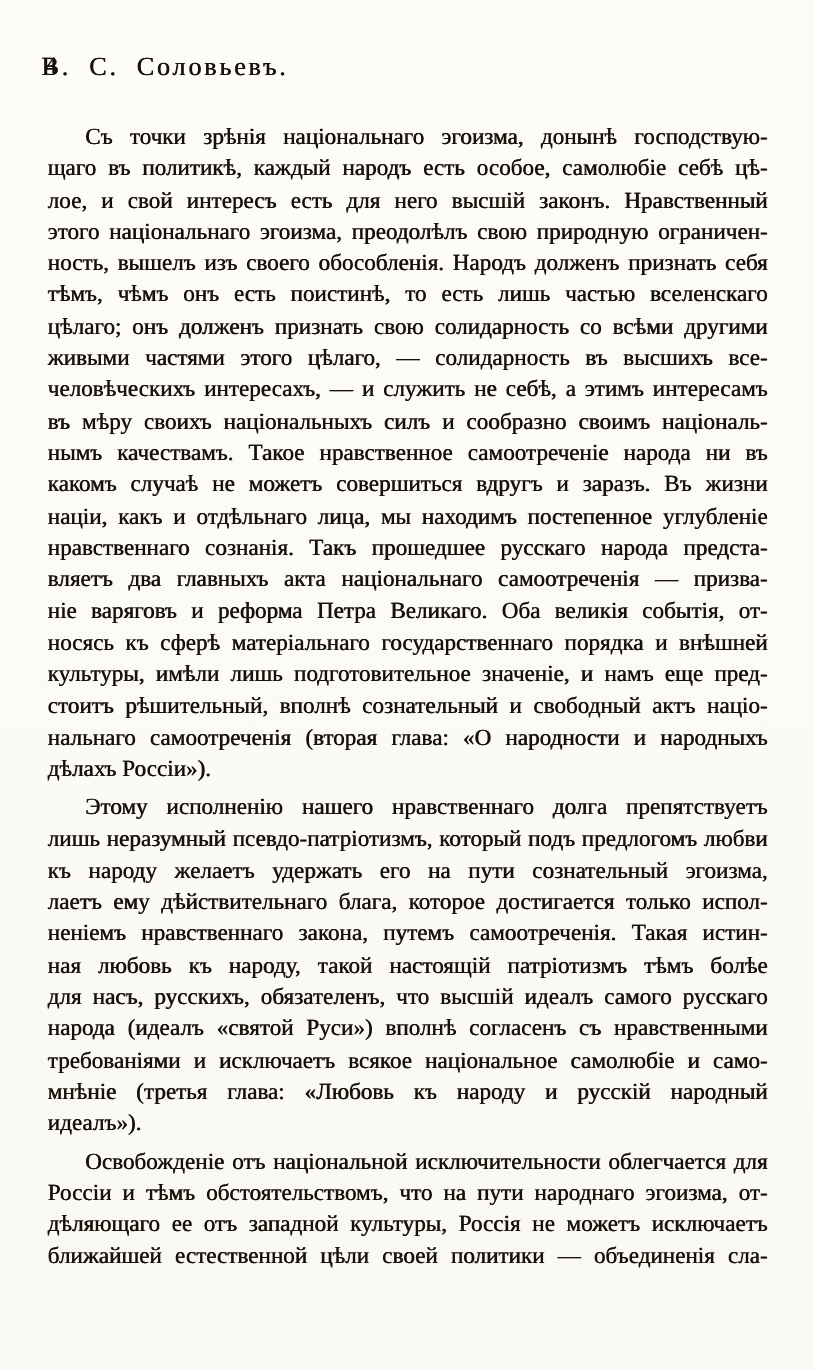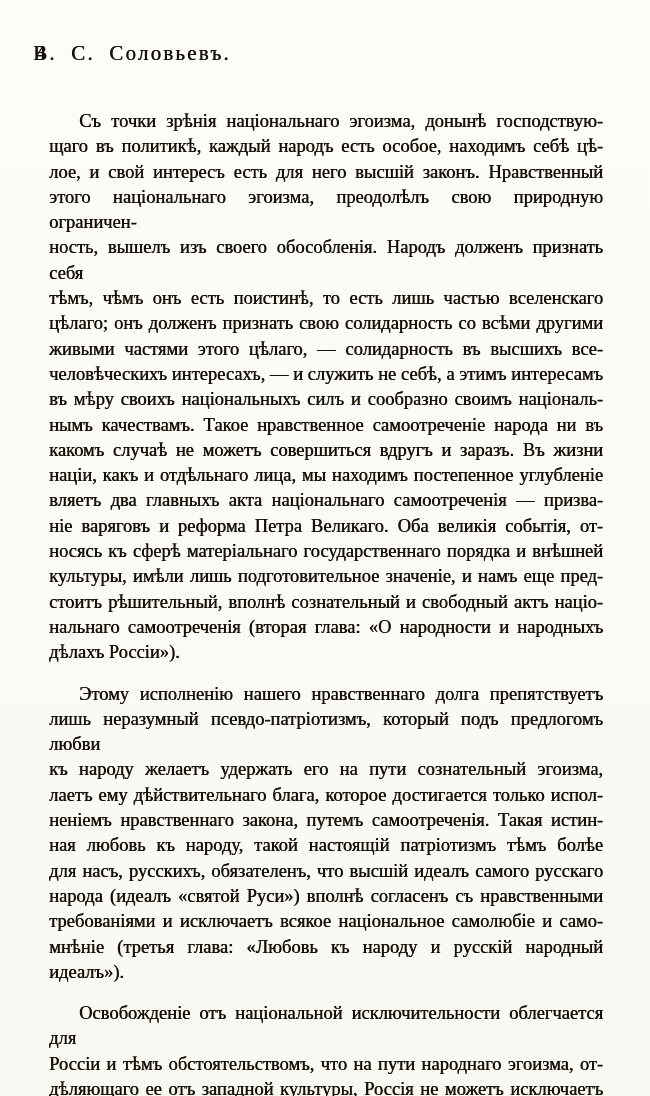--- a/index.html
+++ b/index.html
@@ -39,21 +39,21 @@
     letter-spacing: 2.2px;
     word-spacing: 7px;
     text-shadow: 0.4px 0 0 currentColor;
   }
   .text-block {
     position: absolute;
     top: 93px;
     left: 33px;
     width: 586px;
   }
-  .paragraph { margin: 16px; padding: 0; }
+  .paragraph { margin: 5px; padding: 0; }
   .line {
     font-size: 18.5px;
     line-height: 25.3px;
     text-align: justify;
     text-align-last: justify;
     text-shadow: 0.45px 0 0 currentColor;
     white-space: normal;
   }
   .line.indent { text-indent: 30px; }
   .line.unjustified {
@@ -65,32 +65,33 @@
 <body>
 
 <div class="page">
   <header class="header">
     <span class="page-number">4</span>
     <span class="running-title">В. С. Соловьевъ.</span>
   </header>
   <main class="text-block">
       <div class="paragraph">
         <div class="line indent">Съ точки зрѣнія національнаго эгоизма, донынѣ господствую-</div>
-        <div class="line">щаго въ политикѣ, каждый народъ есть особое, находимъ себѣ цѣ-</div>
+        <div class="line">щаго въ политикѣ, каждый народъ есть особое, самолюбіе себѣ цѣ-</div>
         <div class="line">лое, и свой интересъ есть для него высшій законъ. Нравственный</div>
         <div class="line">этого національнаго эгоизма, преодолѣлъ свою природную ограничен-</div>
         <div class="line">ность, вышелъ изъ своего обособленія. Народъ долженъ признать себя</div>
         <div class="line">тѣмъ, чѣмъ онъ есть поистинѣ, то есть лишь частью вселенскаго</div>
         <div class="line">цѣлаго; онъ долженъ признать свою солидарность со всѣми другими</div>
         <div class="line">живыми частями этого цѣлаго, — солидарность въ высшихъ все-</div>
         <div class="line">человѣческихъ интересахъ, — и служить не себѣ, а этимъ интересамъ</div>
         <div class="line">въ мѣру своихъ національныхъ силъ и сообразно своимъ національ-</div>
         <div class="line">нымъ качествамъ. Такое нравственное самоотреченіе народа ни въ</div>
         <div class="line">какомъ случаѣ не можетъ совершиться вдругъ и заразъ. Въ жизни</div>
         <div class="line">націи, какъ и отдѣльнаго лица, мы находимъ постепенное углубленіе</div>
+        <div class="line">нравственнаго сознанія. Такъ прошедшее русскаго народа предста-</div>
         <div class="line">вляетъ два главныхъ акта національнаго самоотреченія — призва-</div>
         <div class="line">ніе варяговъ и реформа Петра Великаго. Оба великія событія, от-</div>
         <div class="line">носясь къ сферѣ матеріальнаго государственнаго порядка и внѣшней</div>
         <div class="line">культуры, имѣли лишь подготовительное значеніе, и намъ еще пред-</div>
         <div class="line">стоитъ рѣшительный, вполнѣ сознательный и свободный актъ націо-</div>
         <div class="line">нальнаго самоотреченія (вторая глава: «О народности и народныхъ</div>
         <div class="line unjustified">дѣлахъ Россіи»).</div>
       </div>
       <div class="paragraph">
         <div class="line indent">Этому исполненію нашего нравственнаго долга препятствуетъ</div>

